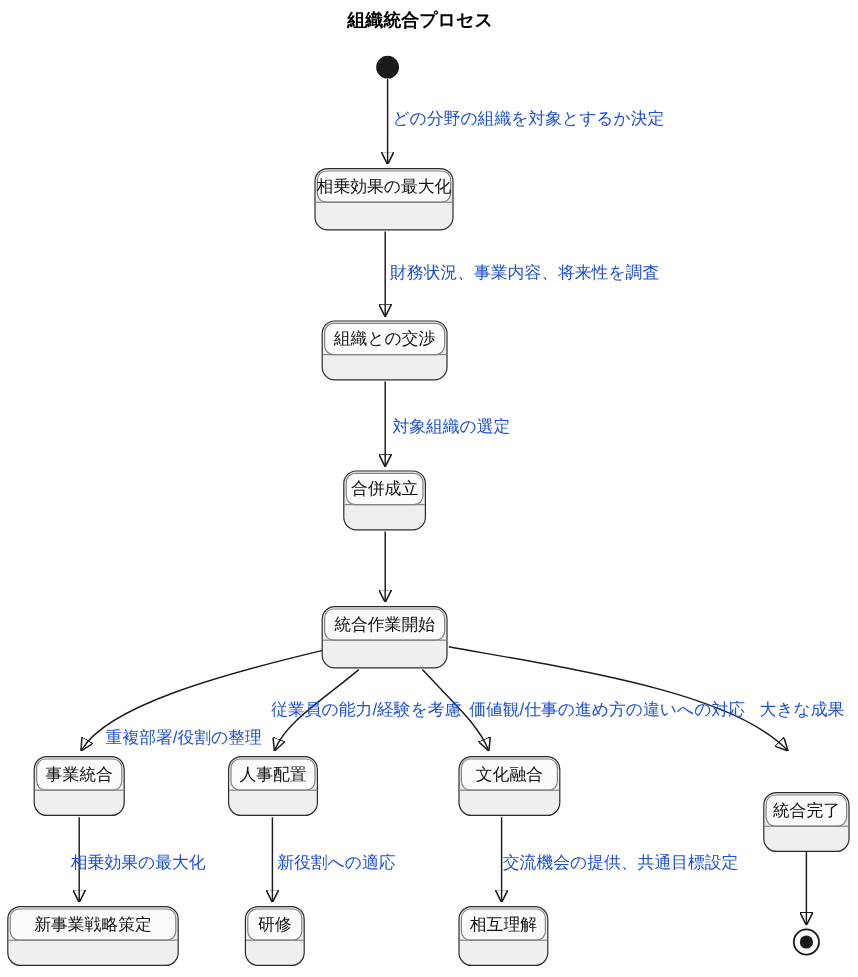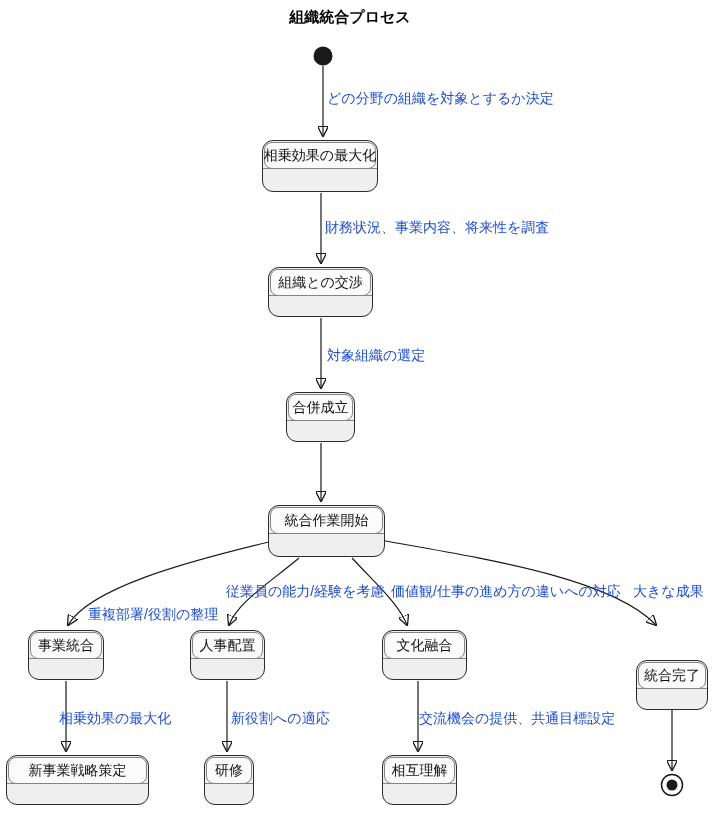--- a/index.html
+++ b/index.html
@@ -50,21 +50,21 @@
   .edge-label {
     position: absolute;
     font-size: 14px;
     white-space: nowrap;
     color: #1d4ed8;
   }
   
   #st-select      { left:262px; top:140px; width:116px; height:52px; }
   #st-negotiate   { left:268px; top:267px; width:105px; height:50px; }
   #st-merger      { left:286px; top:392px; width: 69px; height:50px;text-align:right; }
-  #st-begin       { left:268px; top:505px; width:117px; height:52px; }
+  #st-begin       { left:268px; top:505px; width:105px; height:52px; }
   #st-business    { left: 28px; top:630px; width: 76px; height:50px; }
   #st-personnel   { left:190px; top:630px; width: 75px; height:50px; }
   #st-culture     { left:382px; top:630px; width: 85px; height:50px; }
   #st-complete    { left:636px; top:640px; width: 72px; height:50px;margin-top:20px; }
   #st-strategy    { left:  6px; top:755px; width:143px; height:50px; }
   #st-training    { left:204px; top:755px; width: 50px; height:50px; }
   #st-mutual      { left:382px; top:755px; width: 75px; height:50px;padding-left:16px; }
   
   #lb-t1  { left:327px; top:90px;  }
   #lb-t2  { left:325px; top:219px; }

